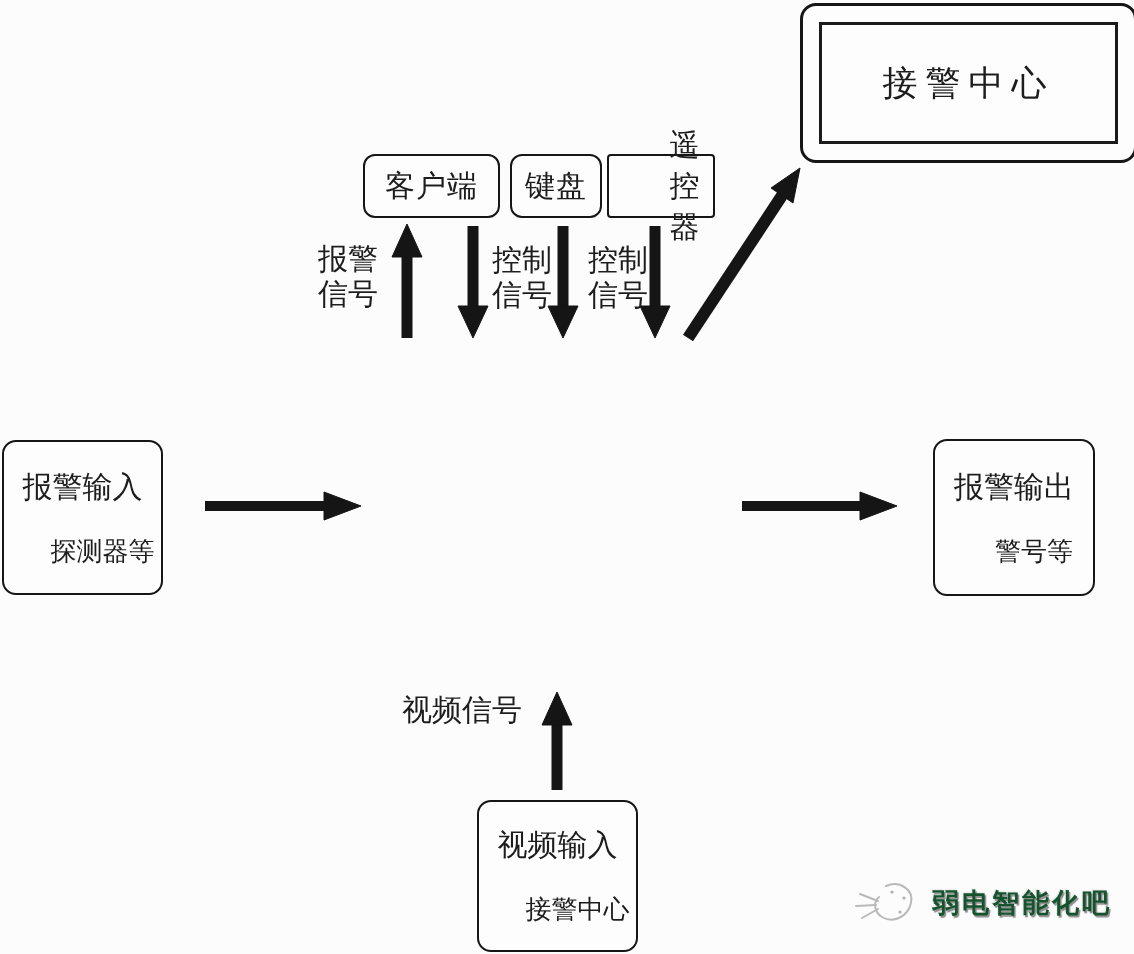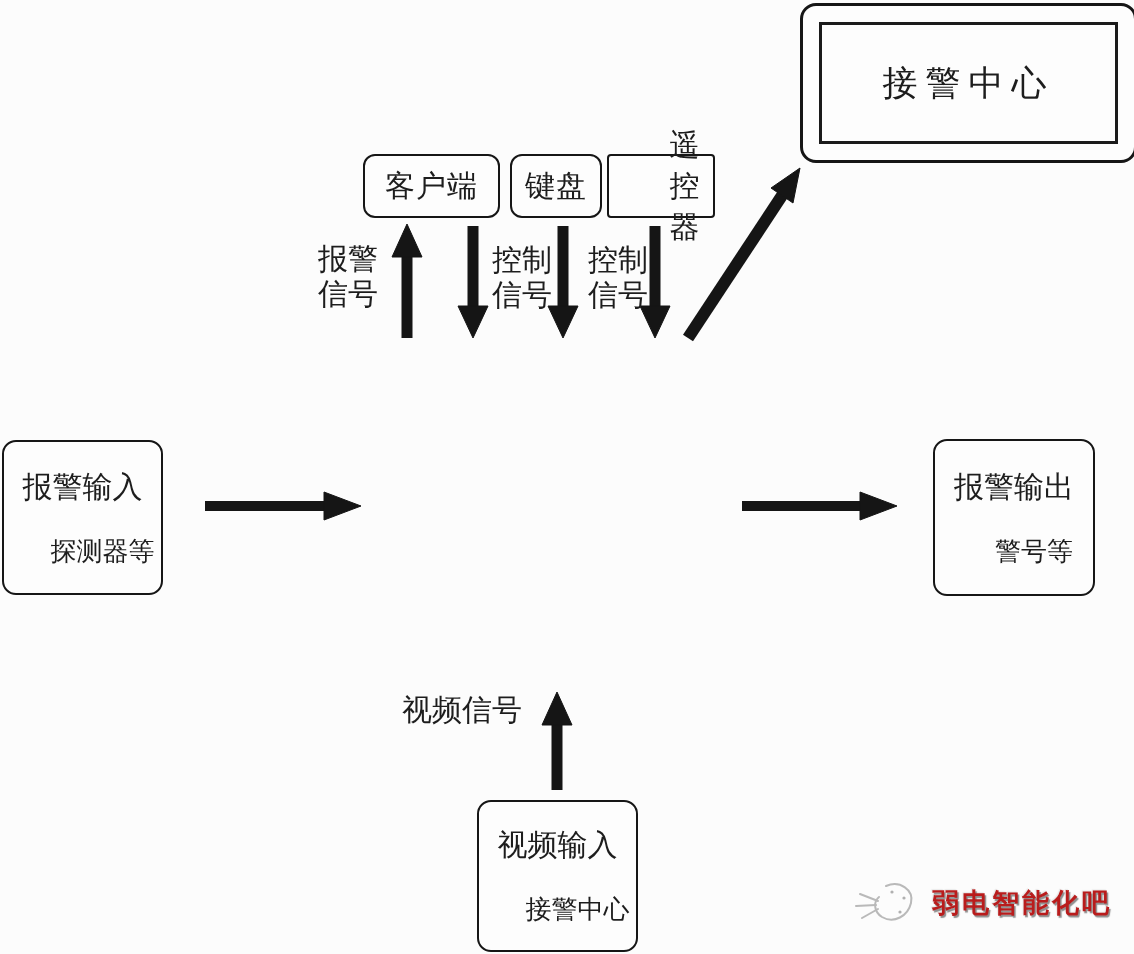--- a/index.html
+++ b/index.html
@@ -127,21 +127,21 @@
     left: 848px;
     top: 872px;
     display: flex;
     align-items: center;
     gap: 6px;
   }
   .wm-text {
     font-size: 27px;
     font-weight: bold;
     letter-spacing: 3px;
-    color: #b91c1c;
+    color: #14532d;
     text-shadow: 1.5px 1.5px 1px #8e8e8e, -1px -1px 1px #e6e6e6;
   }
 </style>
 </head>
 <body>
 
 <div class="canvas">
 
   <svg class="arrows" viewBox="0 0 1134 954" xmlns="http://www.w3.org/2000/svg">
     <g stroke="#151515" fill="#151515">

